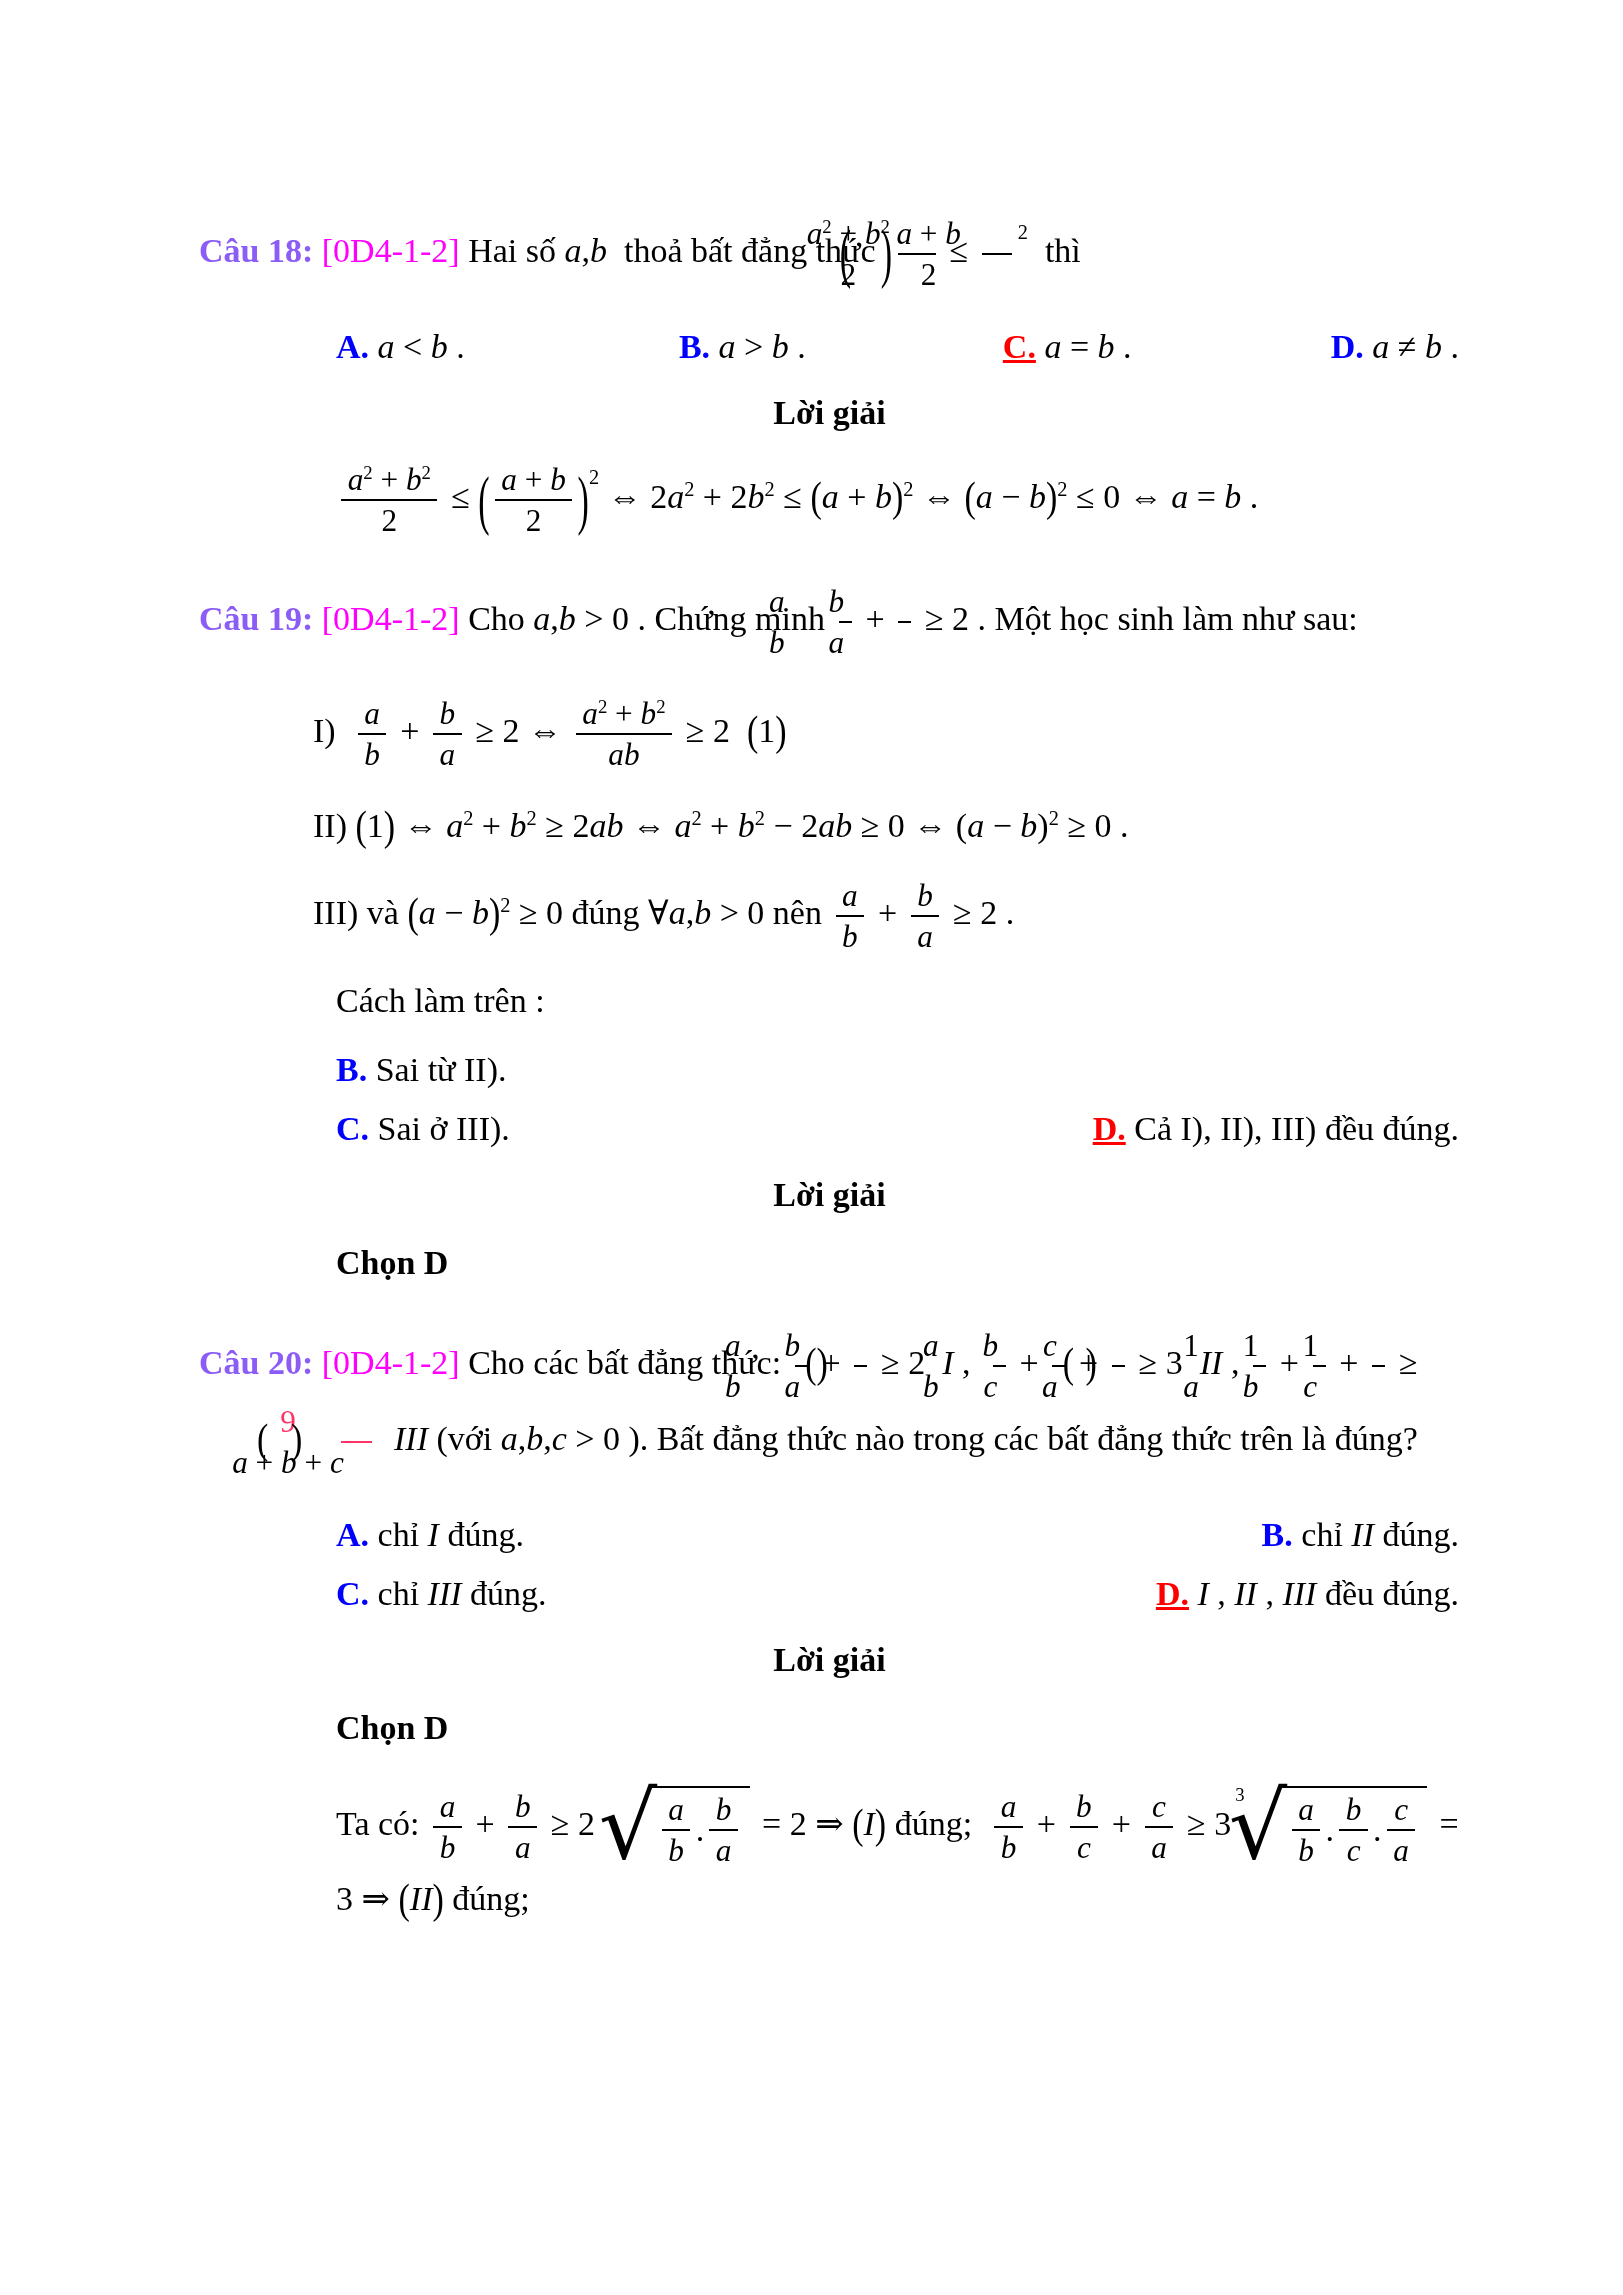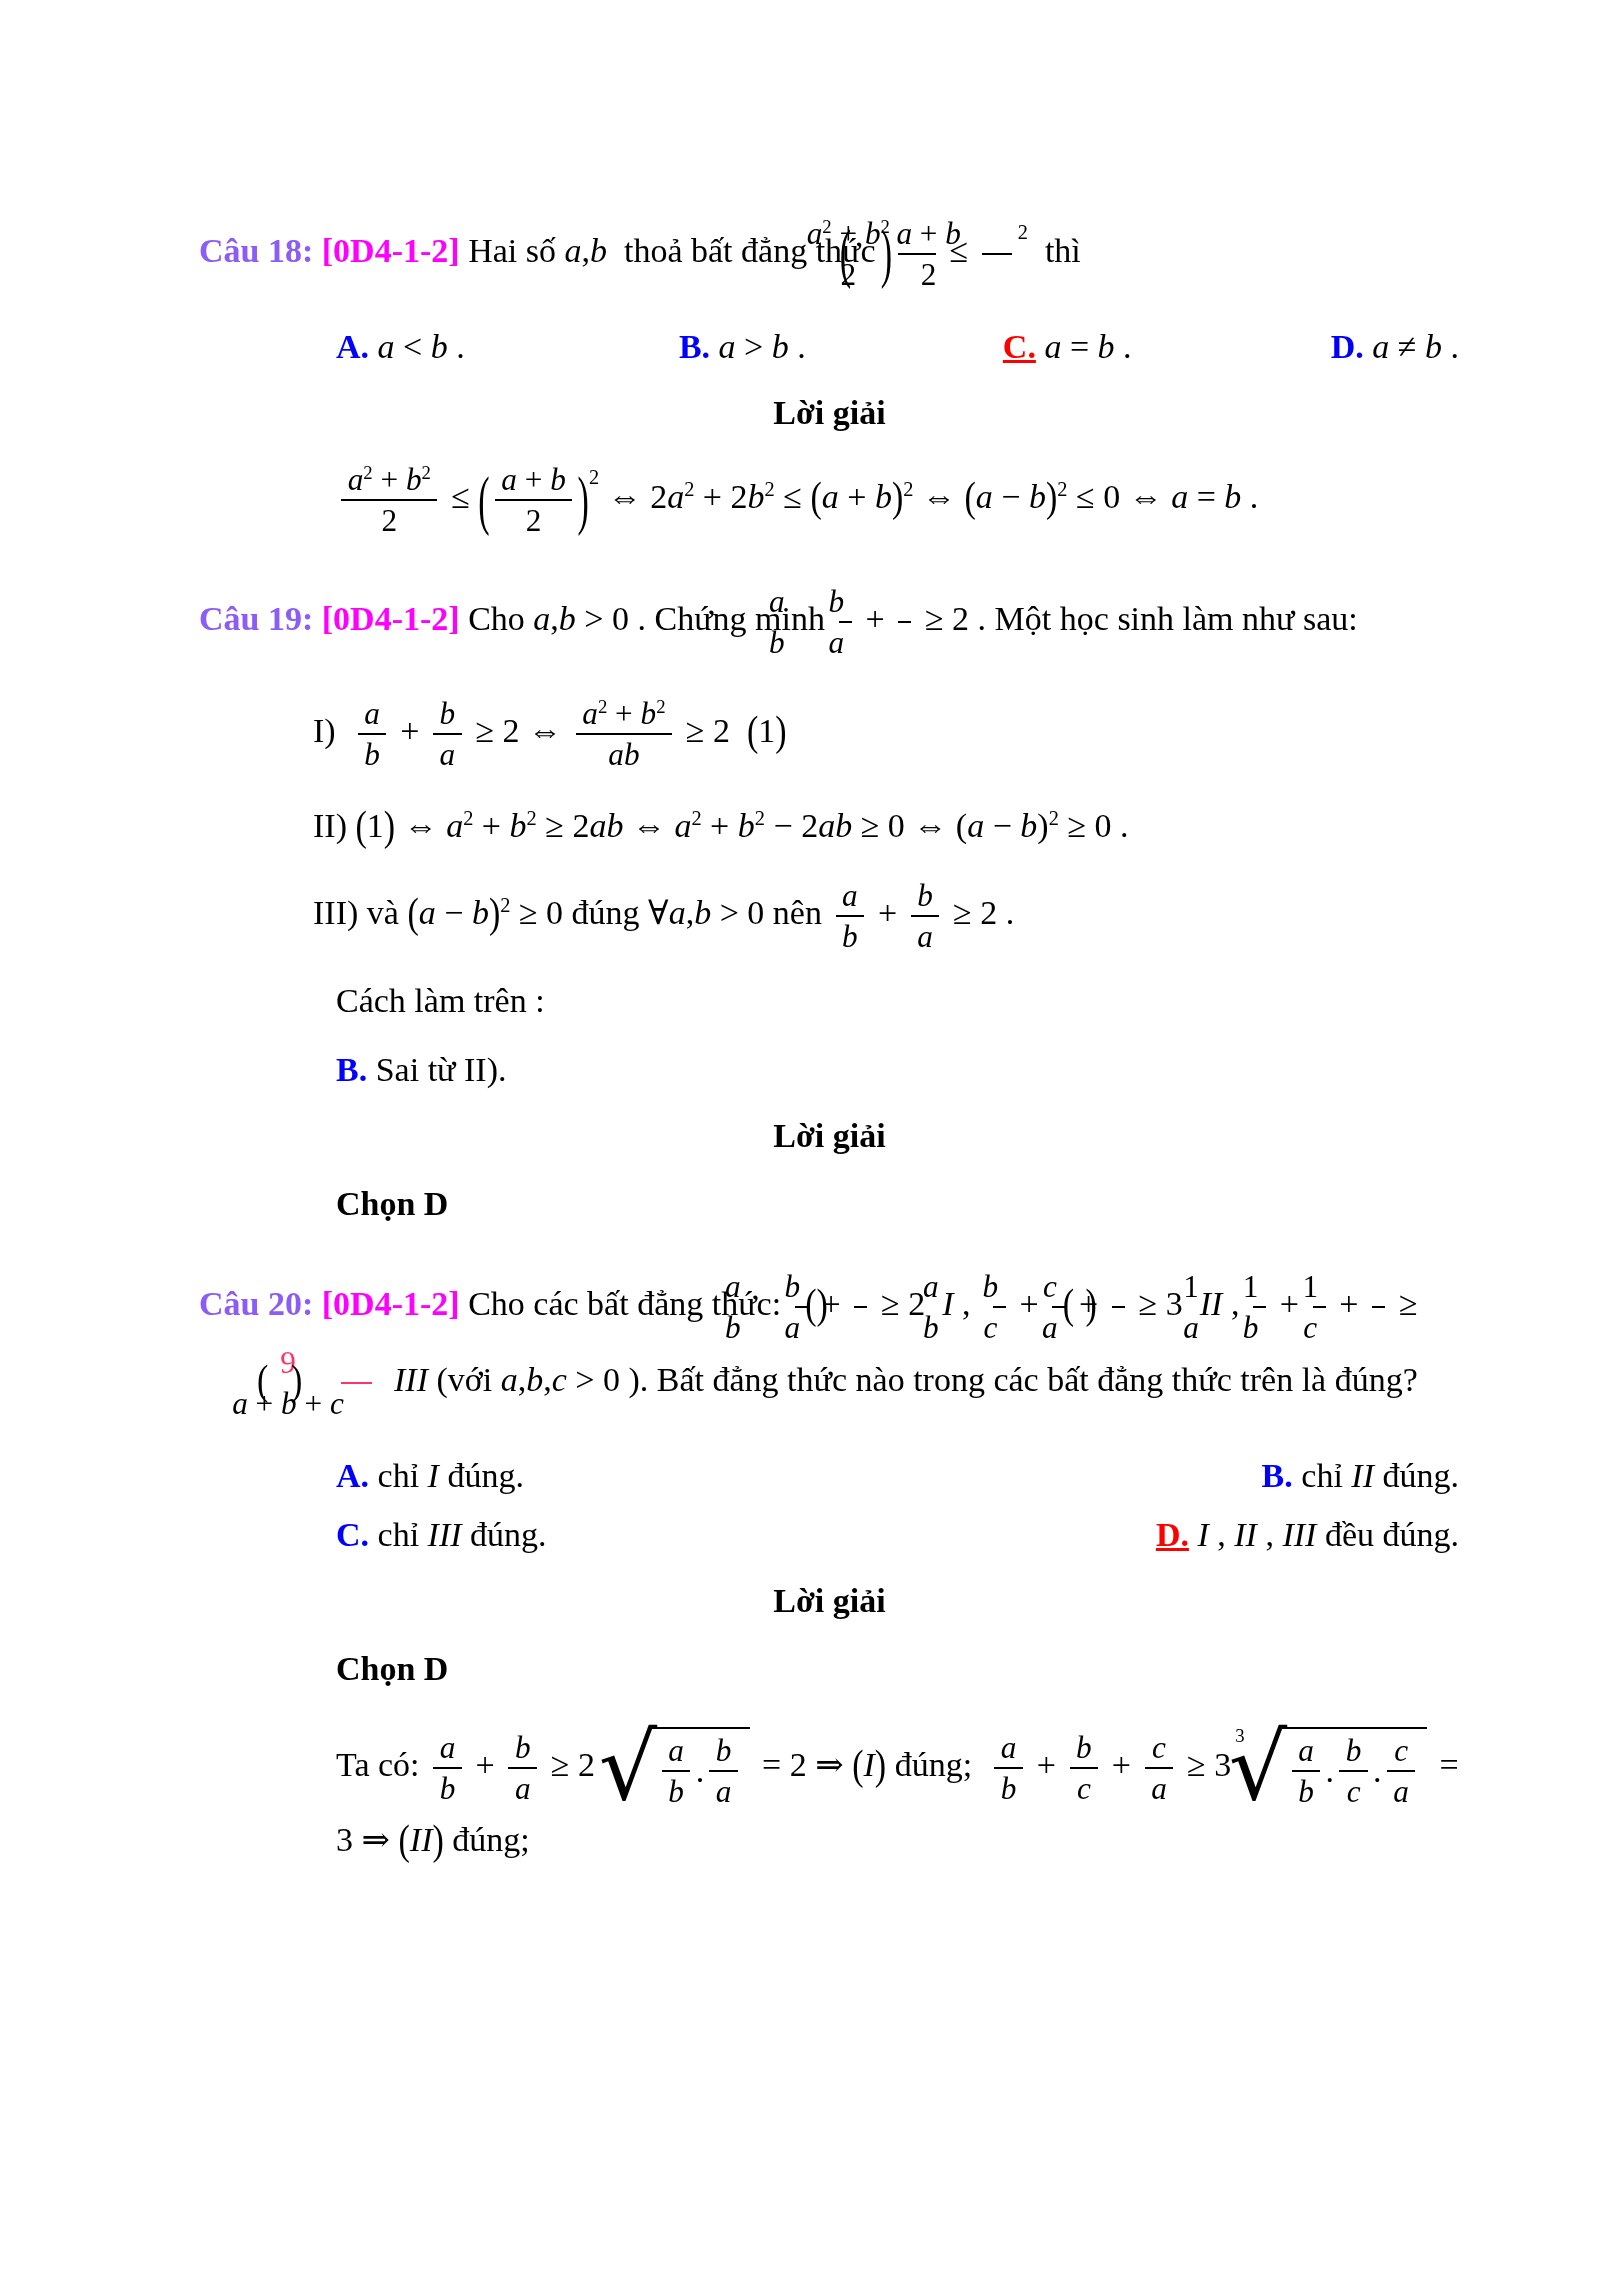--- a/index.html
+++ b/index.html
@@ -9,21 +9,21 @@
     font-family:"Liberation Serif","DejaVu Serif",serif;
     font-size:34px; color:#000;
   }
   .page { width:1623px; height:2295px; padding:216px 164px 0 199px; overflow:hidden; background:#fff; }
 
   .question { margin-bottom:46px; }
 
   
   .qhead { margin-left:137px; text-indent:-137px; margin-bottom:36px; line-height:1.55; }
   .qlabel { color:#8b5cf6; font-weight:bold; }
-  .qtag   { color:#ff00ff; font-weight:bold; }
+  .qtag   { color:#ff00ff; font-weight:normal; }
 
   .step     { margin-left:114px; margin-bottom:27.5px; line-height:1.5; }
   .note     { margin:7px 0 31px 137px; }
   .solution { margin-left:137px; margin-bottom:36px; line-height:1.5; }
 
   .loigiai { width:1261px; text-align:center; font-weight:bold; margin:28px 0 30px; }
   .chon    { margin:0 0 34px 137px; font-weight:bold; }
 
   .optrow { display:flex; align-items:baseline; margin-left:137px; margin-bottom:21px;justify-content:space-between; }
   .opt { display:inline-block; }
@@ -77,20 +77,24 @@
     </p>
 
     <p class="step">I) &nbsp;<span class="fr"><span class="n"><i>a</i></span><span class="d"><i>b</i></span></span> + <span class="fr"><span class="n"><i>b</i></span><span class="d"><i>a</i></span></span> ≥ 2 ⇔ <span class="fr"><span class="n"><i>a</i><sup>2</sup> + <i>b</i><sup>2</sup></span><span class="d"><i>ab</i></span></span> ≥ 2 &nbsp;<span class="mp">(</span>1<span class="mp">)</span></p>
     <p class="step">II) <span class="mp">(</span>1<span class="mp">)</span> ⇔ <i>a</i><sup>2</sup> + <i>b</i><sup>2</sup> ≥ 2<i>ab</i> ⇔ <i>a</i><sup>2</sup> + <i>b</i><sup>2</sup> − 2<i>ab</i> ≥ 0 ⇔ (<i>a</i> − <i>b</i>)<sup>2</sup> ≥ 0 .</p>
     <p class="step">III) và <span class="mp">(</span><i>a</i> − <i>b</i><span class="mp">)</span><sup>2</sup> ≥ 0 đúng ∀<i>a</i>,<i>b</i> &gt; 0 nên <span class="fr"><span class="n"><i>a</i></span><span class="d"><i>b</i></span></span> + <span class="fr"><span class="n"><i>b</i></span><span class="d"><i>a</i></span></span> ≥ 2 .</p>
     <p class="note">Cách làm trên :</p>
 
     <div class="optrow">
       <span class="opt"><span class="optletter">B.</span> <span class="opttext">Sai từ II).</span></span>
     </div>
+    <div class="optrow">
+      <span class="opt w980"><span class="optletter">C.</span> <span class="opttext">Sai ở III).</span></span>
+      <span class="opt"><span class="optletter correct">D.</span> <span class="opttext">Cả I), II), III) đều đúng.</span></span>
+    </div>
 
     <p class="loigiai">Lời giải</p>
     <p class="chon">Chọn D</p>
   </section>
 
   <section class="question">
     <p class="qhead">
       <span class="qlabel">Câu 20:</span>
       <span class="qtag">[0D4-1-2]</span>
       <span class="stem">Cho các bất đẳng thức: <span class="fr"><span class="n"><i>a</i></span><span class="d"><i>b</i></span></span> + <span class="fr"><span class="n"><i>b</i></span><span class="d"><i>a</i></span></span> ≥ 2 &nbsp;<span class="mp">(</span><i>I</i><span class="mp">)</span> , &nbsp;<span class="fr"><span class="n"><i>a</i></span><span class="d"><i>b</i></span></span> + <span class="fr"><span class="n"><i>b</i></span><span class="d"><i>c</i></span></span> + <span class="fr"><span class="n"><i>c</i></span><span class="d"><i>a</i></span></span> ≥ 3 &nbsp;<span class="mp">(</span><i>II</i><span class="mp">)</span> , <span class="fr"><span class="n">1</span><span class="d"><i>a</i></span></span> + <span class="fr"><span class="n">1</span><span class="d"><i>b</i></span></span> + <span class="fr"><span class="n">1</span><span class="d"><i>c</i></span></span> ≥ <span class="fr hl9"><span class="n">9</span><span class="d"><i>a</i> + <i>b</i> + <i>c</i></span></span> &nbsp;<span class="mp">(</span><i>III</i><span class="mp">)</span> (với <i>a</i>,<i>b</i>,<i>c</i> &gt; 0 ). Bất đẳng thức nào trong các bất đẳng thức trên là đúng?</span>

